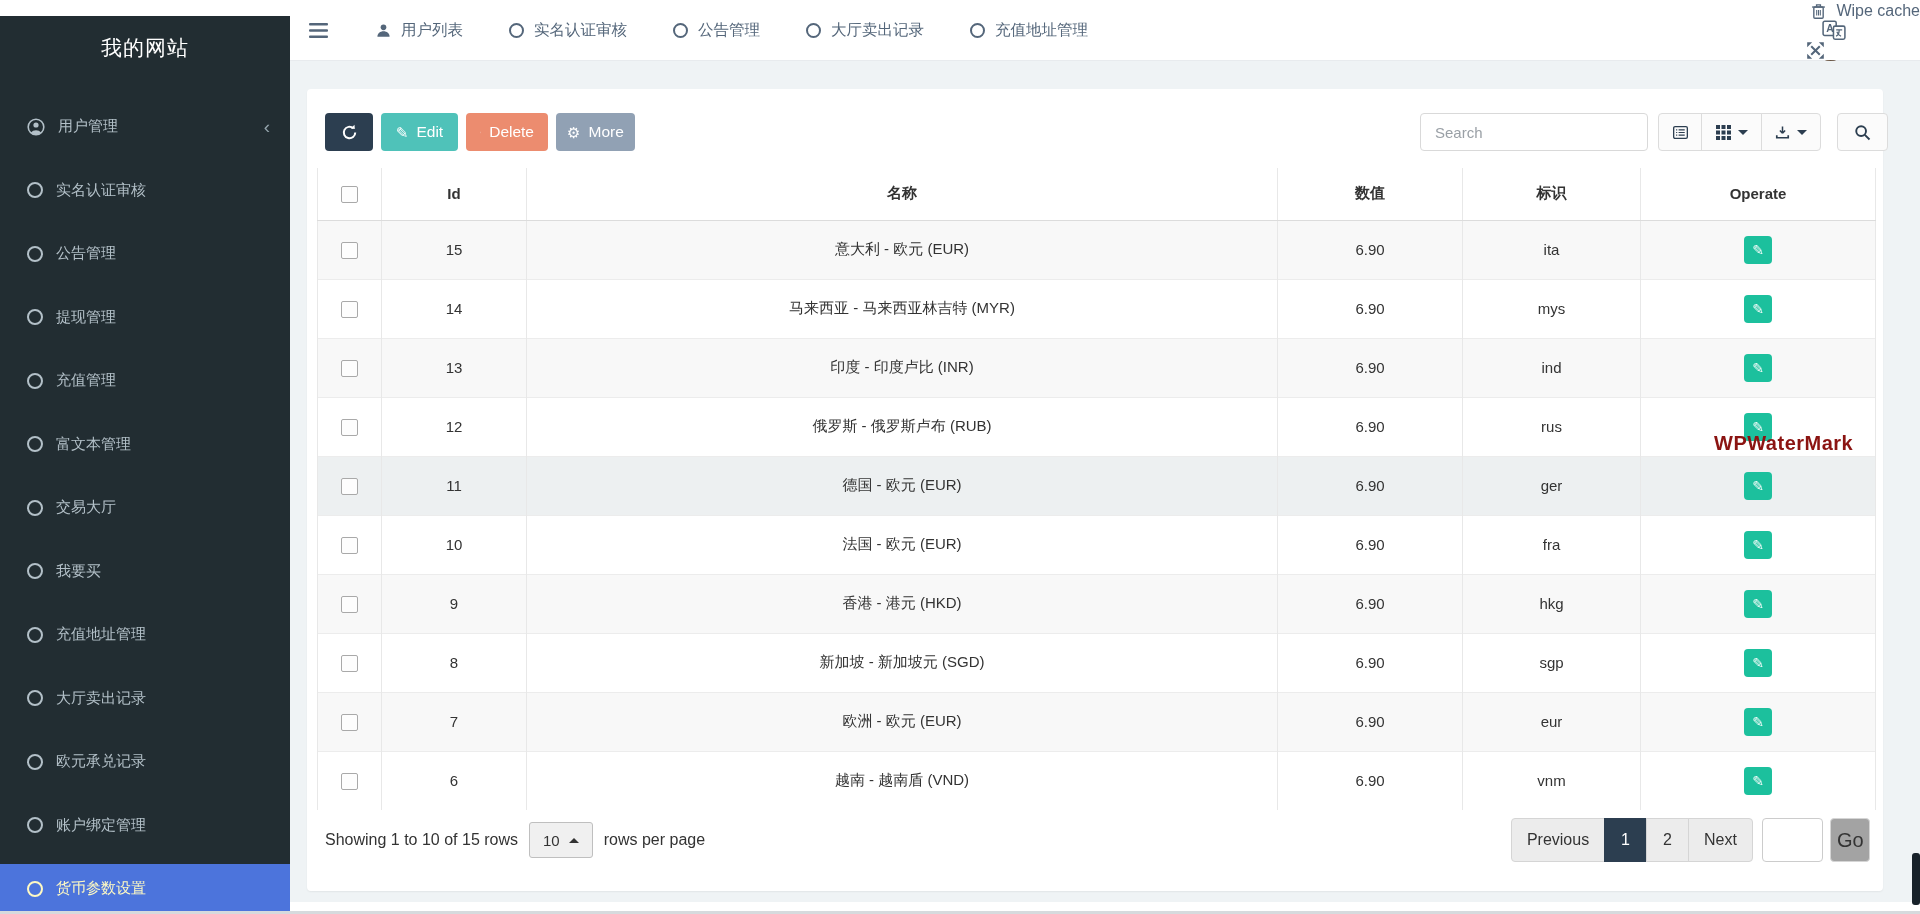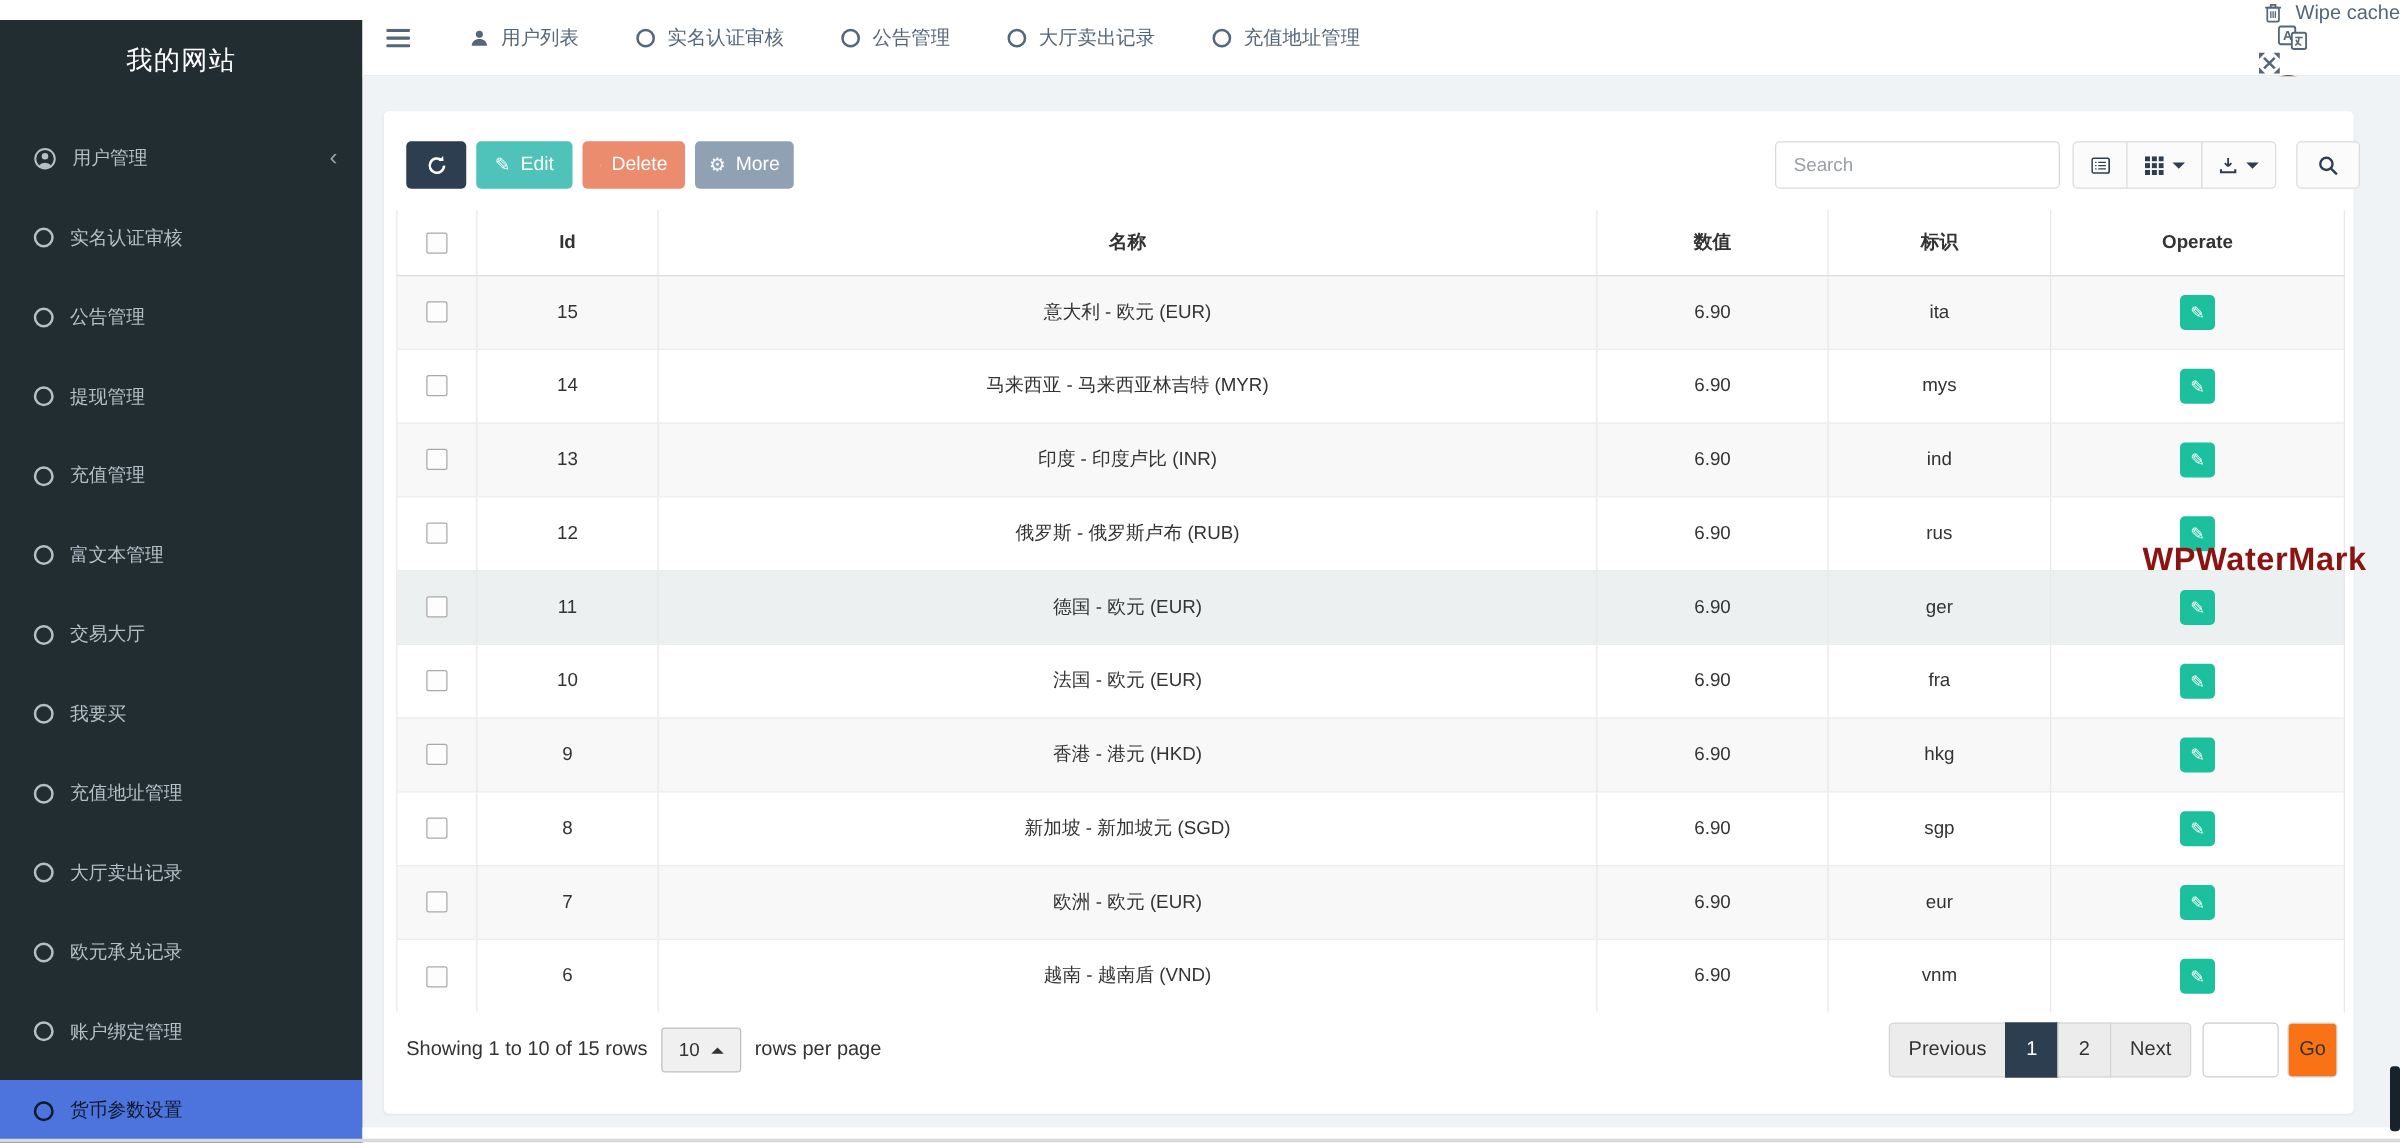--- a/index.html
+++ b/index.html
@@ -6,21 +6,21 @@
   body{width:1920px;height:914px;position:relative;overflow:hidden;background:#fff;
        font-family:"Liberation Sans","DejaVu Sans",sans-serif;color:#333;}
   svg{display:block;}
   
   .sidebar{position:absolute;left:0;top:16px;width:290px;height:914px;background:#222d32;}
   .brand{height:64px;display:flex;align-items:center;justify-content:center;color:#fff;font-size:21px;letter-spacing:1px;}
   .menu{list-style:none;margin:15px 0 0 0;padding:0;}
   .menu li{height:63.5px;display:flex;align-items:center;}
   .menu a{display:flex;align-items:center;width:100%;height:50px;padding:0 20px 0 27px;box-sizing:border-box;
           color:#b3c0c8;font-size:15px;text-decoration:none;gap:13px;cursor:pointer;}
-  .menu li.active a{background:#4c74dc;color:#0f172a;}
+  .menu li.active a{background:#4c74dc;color:#fef9c3;}
   .ring{width:12px;height:12px;border:2px solid currentColor;border-radius:50%;flex:none;}
   .menu .mi-user svg{width:18px;height:18px;}
   .chev{margin-left:auto;font-size:19px;color:#93a3ab;line-height:1;}
   .sidebar-foot{position:absolute;left:0;bottom:3px;width:290px;height:10px;background:#10171b;}
   .page-bottom{position:absolute;left:0;bottom:0;width:100%;height:3px;background:#d6dadd;z-index:9;}
   .content-foot{position:absolute;left:290px;right:0;bottom:3px;height:9px;background:#fff;z-index:8;}
   
   .topbar{position:absolute;left:290px;top:0;right:0;height:61px;background:#fff;display:flex;align-items:center;
           color:#54667a;border-bottom:1px solid #e8ebee;box-sizing:border-box;}
   .burger{margin-left:19px;cursor:pointer;color:#54667a;}
@@ -98,24 +98,24 @@
   .caret-up{width:0;height:0;border-left:5px solid transparent;border-right:5px solid transparent;border-bottom:5px solid #333;}
   .pg-right{position:absolute;right:13px;top:729px;display:flex;align-items:center;}
   .pager{display:flex;}
   .pg{min-width:43px;height:44px;padding:0 0;box-sizing:border-box;background:#ececec;border:1px solid #d5d5d5;
       display:flex;align-items:center;justify-content:center;font-size:16px;color:#333;cursor:pointer;margin-left:-1px;}
   .pg-prev{width:94px;border-radius:4px 0 0 4px;margin-left:0;}
   .pg-next{width:65px;border-radius:0 4px 4px 0;}
   .pg.active{background:#2c3e50;border-color:#2c3e50;color:#fff;}
   .jump-input{width:61px;height:44px;box-sizing:border-box;margin-left:9px;border:1px solid #ccc;border-radius:4px;
               font-size:16px;padding:0 8px;font-family:inherit;outline:none;}
-  .go-btn{width:40px;height:44px;box-sizing:border-box;margin-left:7px;background:#f97316;border:1px solid #d5d5d5;
-          border-radius:4px;font-size:16px;color:#333;cursor:pointer;font-family:inherit;}
-  
-  .watermark{position:absolute;left:1714px;top:432px;font-size:26px;font-weight:bold;color:#8b1412;z-index:5;letter-spacing:.5px;}
+  .go-btn{width:40px;height:44px;box-sizing:border-box;margin-left:7px;background:#a3a3a3;border:1px solid #d5d5d5;
+          border-radius:4px;font-size:20px;color:#333;cursor:pointer;font-family:inherit;}
+  
+  .watermark{position:absolute;left:1714px;top:432px;font-size:20px;font-weight:bold;color:#8b1412;z-index:5;letter-spacing:.5px;}
   .scroll-thumb{position:absolute;right:0;top:853px;width:8px;height:52px;background:#18222a;border-radius:3px;z-index:10;}
 </style>
 </head>
 <body>
 
 <div class="sidebar">
   <div class="brand">我的网站</div>
   <ul class="menu">
       <li>
         <a>

